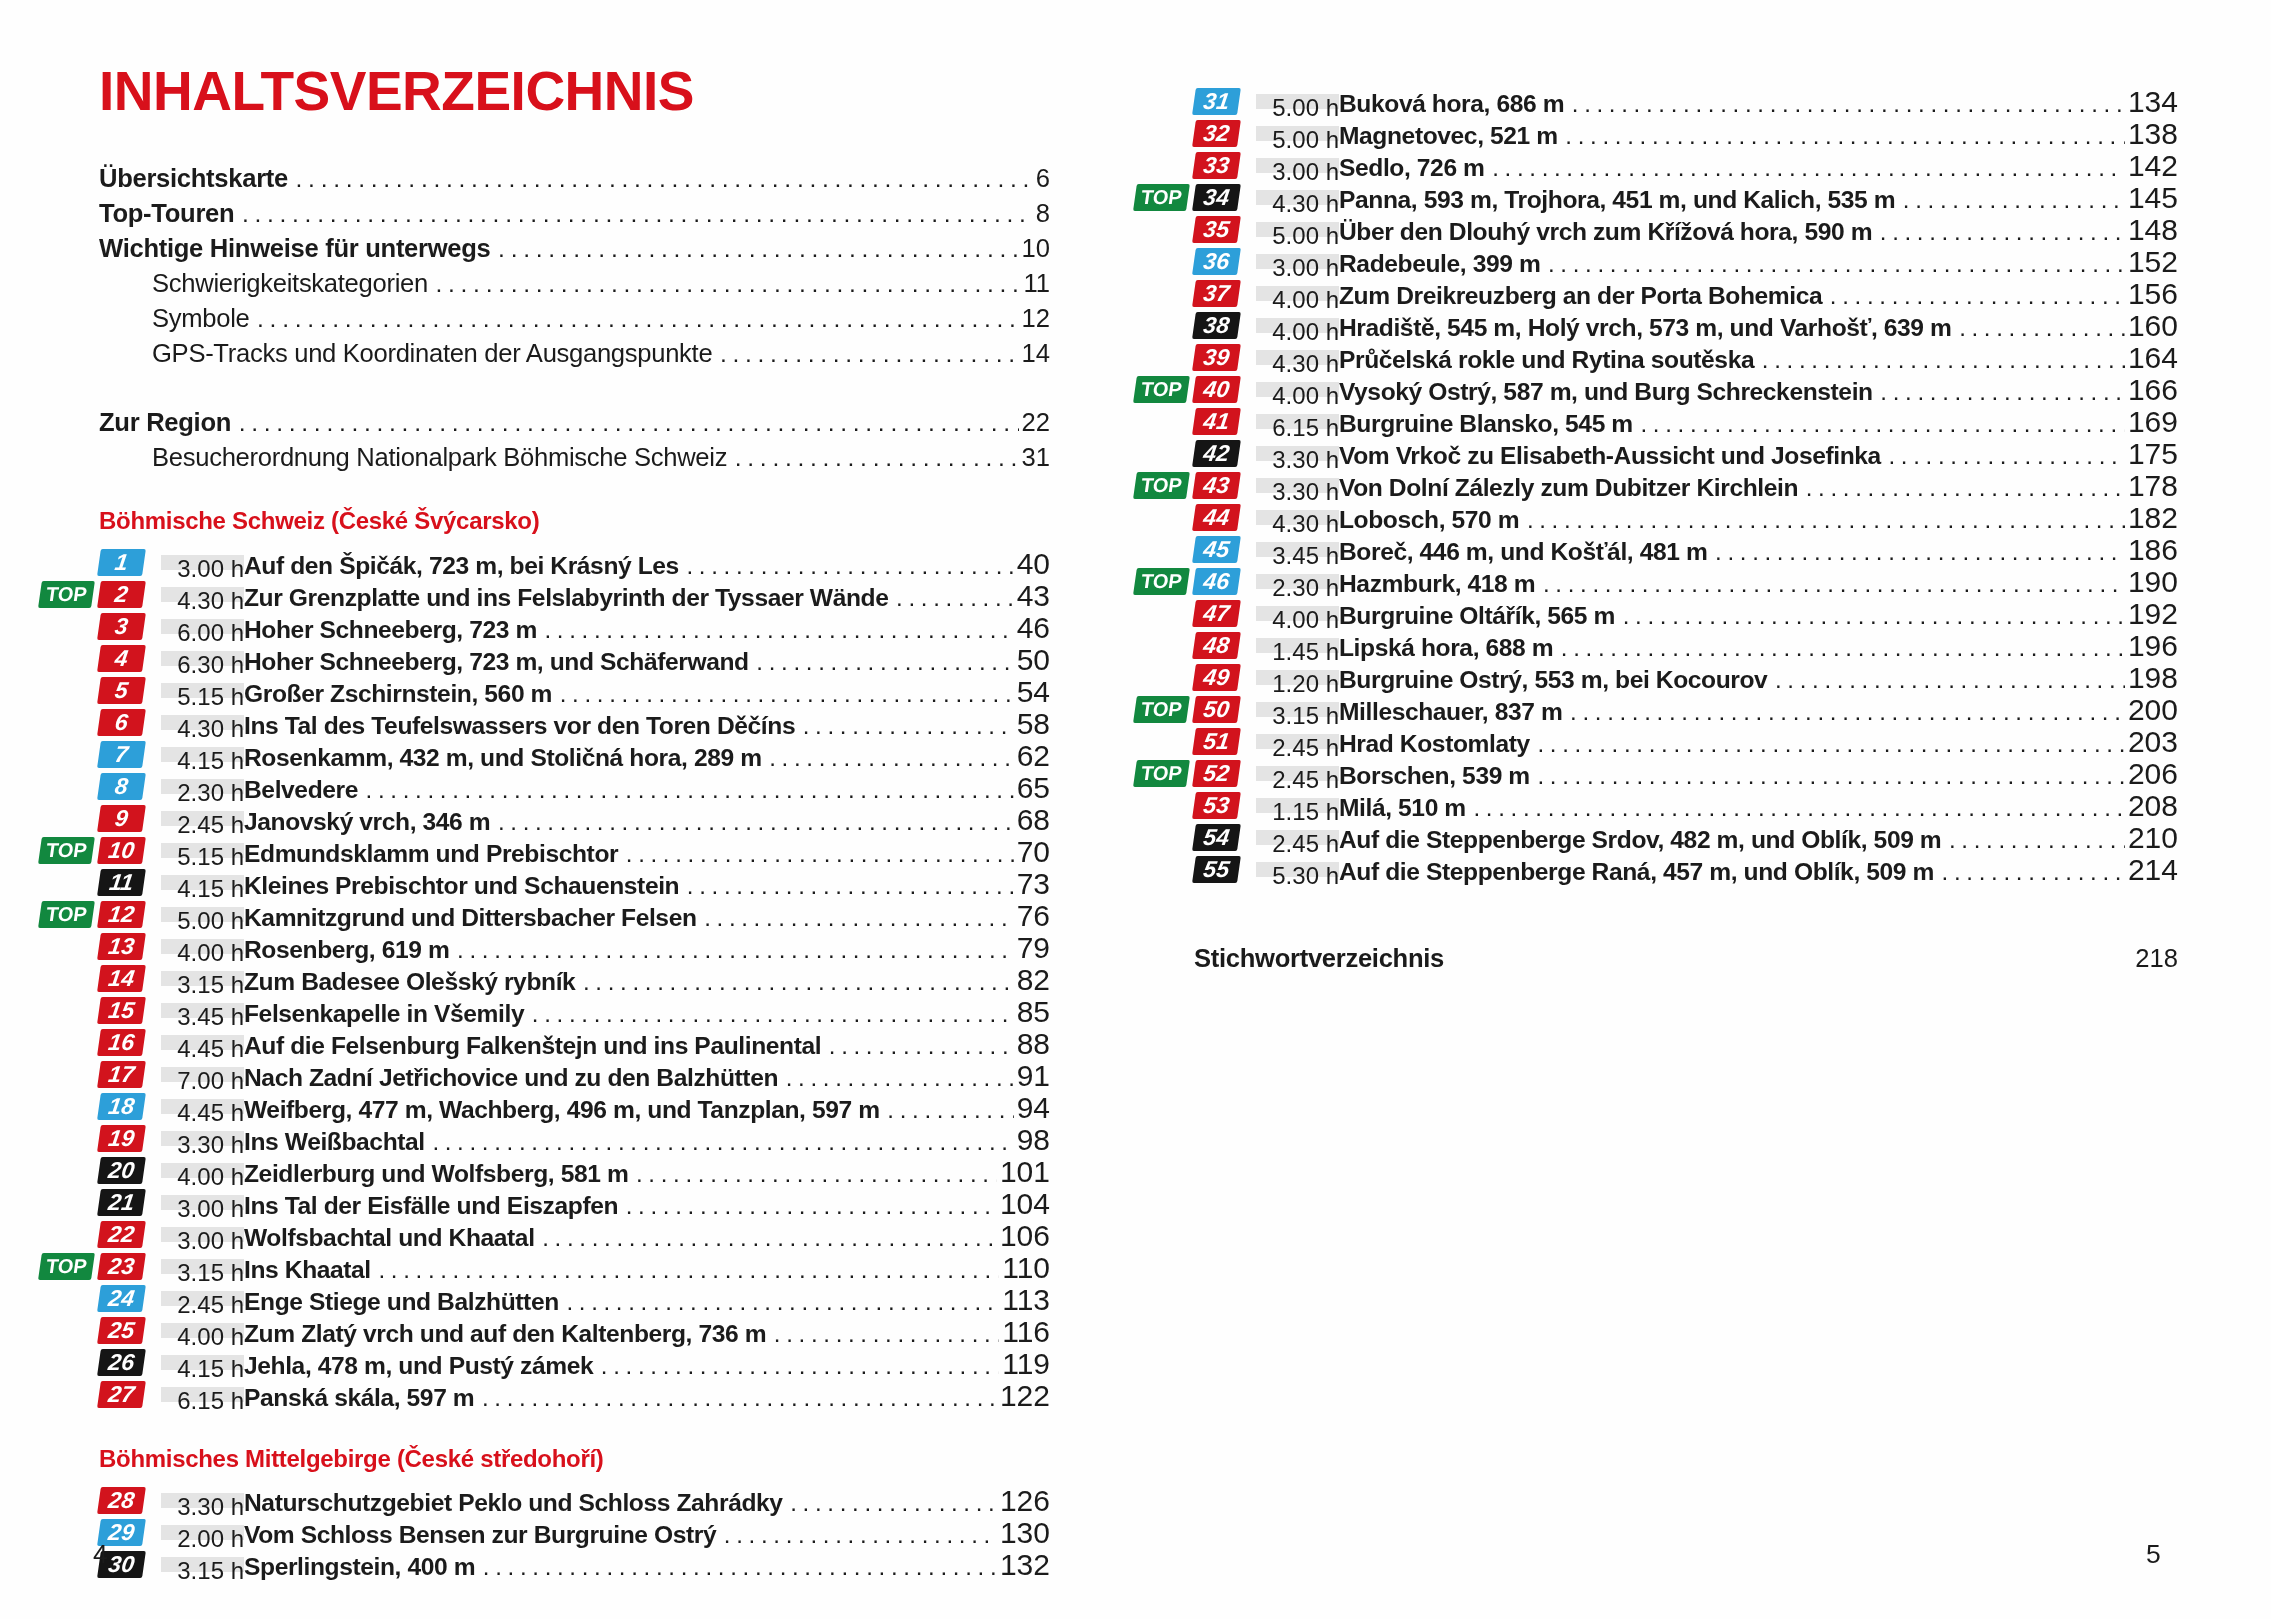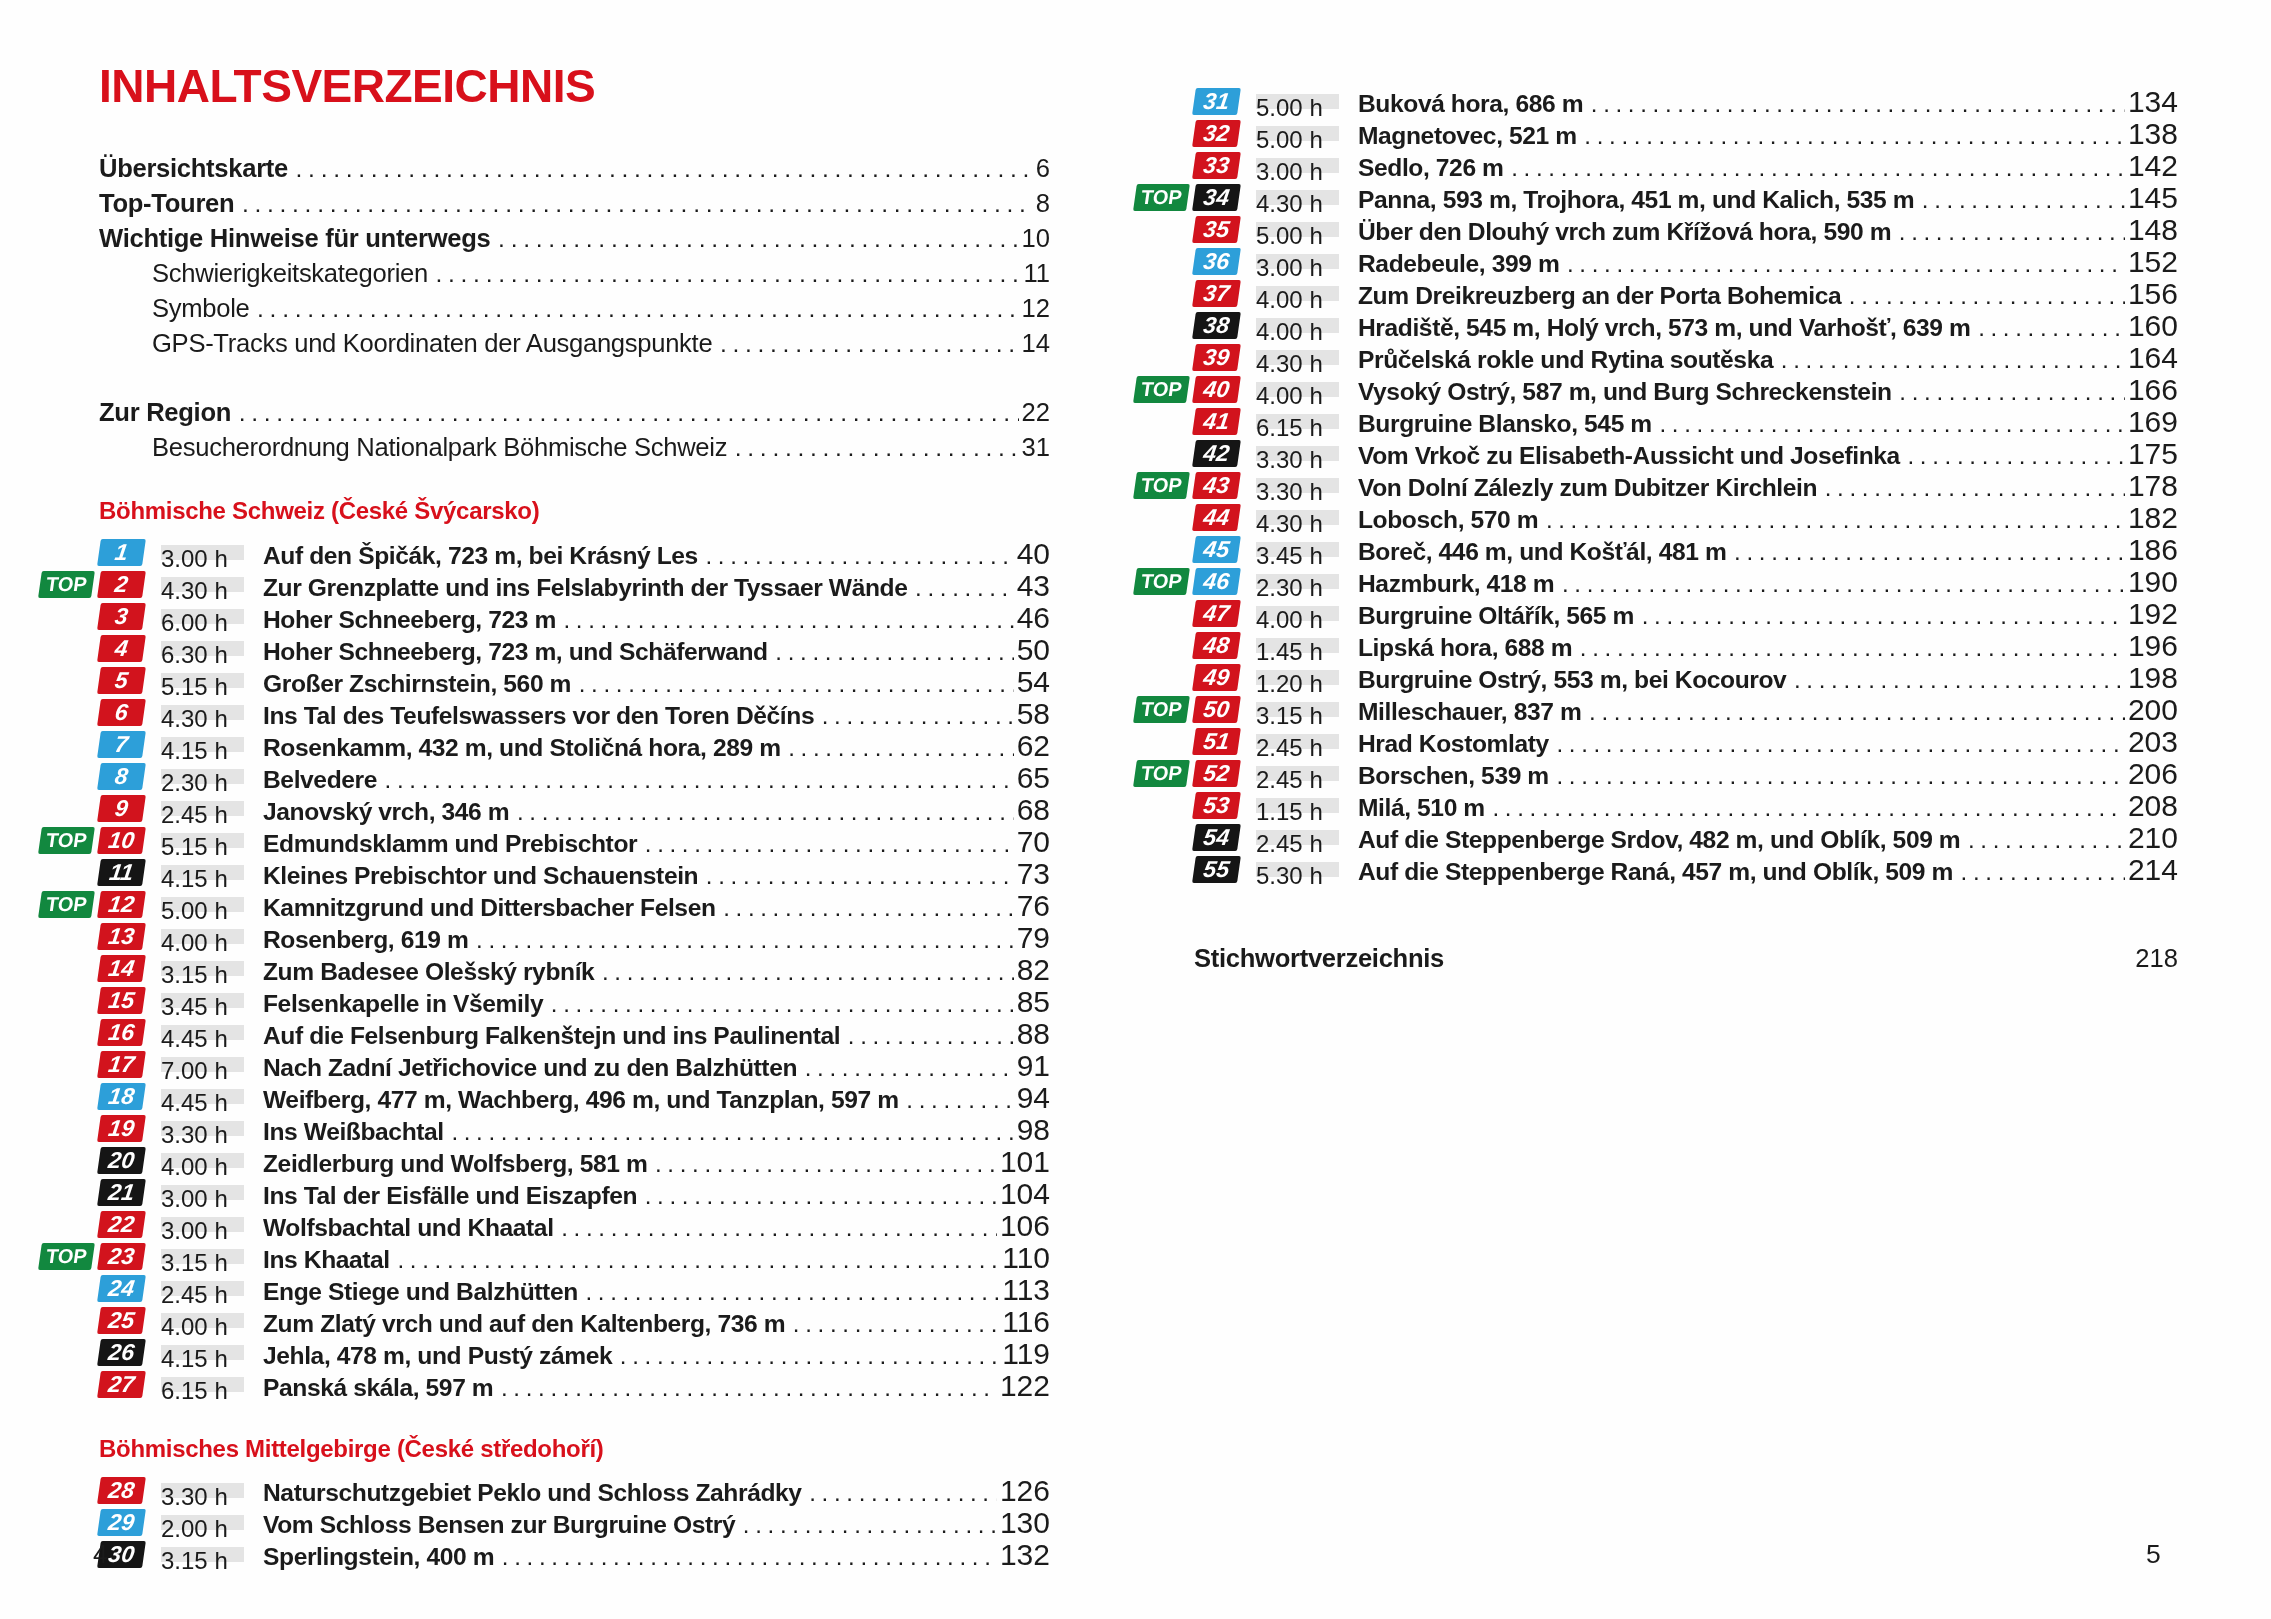--- a/index.html
+++ b/index.html
@@ -15,21 +15,21 @@
   body{
     width:2271px;height:1619px;position:relative;overflow:hidden;
     background:#fefefe;color:var(--text);
     font-family:"Liberation Sans", sans-serif;
   }
   .col{position:absolute;}
   .col-left{left:99px;top:59px;width:951px;}
   .col-right{left:1194px;top:85px;width:984px;}
 
   .toc-title{
-    color:var(--red);font-size:46px;font-weight:bold;
+    color:var(--red);font-size:55px;font-weight:bold;
     margin:0 0 38px 0;letter-spacing:-0.5px;
   }
 
   .toc-row{
     display:flex;align-items:baseline;
     line-height:34px;font-size:25.6px;white-space:nowrap;
   }
   .toc-row .label{flex:0 0 auto;letter-spacing:-0.3px;}
   .toc-row.bold .label{font-weight:bold;}
   .toc-row.indent{padding-left:53px;justify-content:space-between;}
@@ -60,22 +60,22 @@
   .num-badge{
     flex:0 0 auto;width:45px;height:26.5px;margin-right:17px;
     color:#fff;font-weight:bold;font-style:italic;font-size:23px;
     text-align:center;line-height:26.5px;transform:skewX(-8deg);border-radius:1.9px;
     align-self:center;
   }
   .badge-red{background:var(--badge-red);}
   .badge-blue{background:var(--badge-blue);}
   .badge-black{background:var(--badge-black);}
   .time{
-    flex:0 0 auto;width:83px;margin-right:19px;background:var(--time-bg);
-    text-align:left;font-size:24px;line-height:28px;height:15px;align-self:center;
+    flex:0 0 auto;width:83px;background:var(--time-bg);
+    text-align:right;font-size:24px;line-height:28px;height:15px;align-self:center;
   }
   .tour-title{flex:0 0 auto;font-weight:bold;letter-spacing:-0.4px;}
   .tour-row .leader{font-size:24px;}
   .tour-row .pagenum{font-size:30px;}
 
   .index-row{margin-top:56px;}
 
   .page-num-bottom{
     position:absolute;font-size:26.5px;top:1539px;
   }

